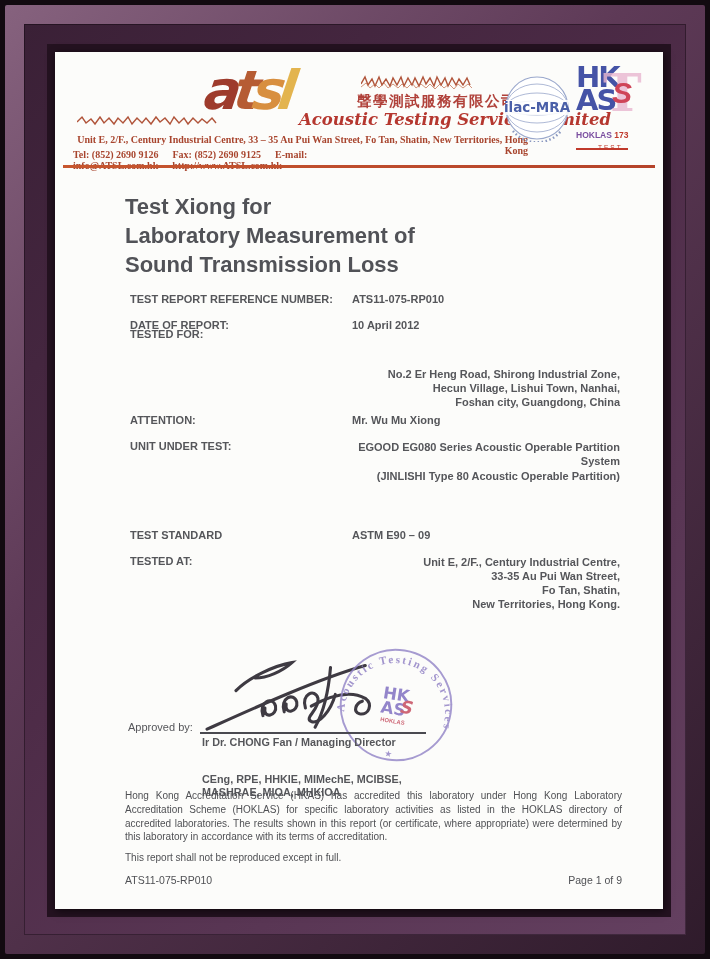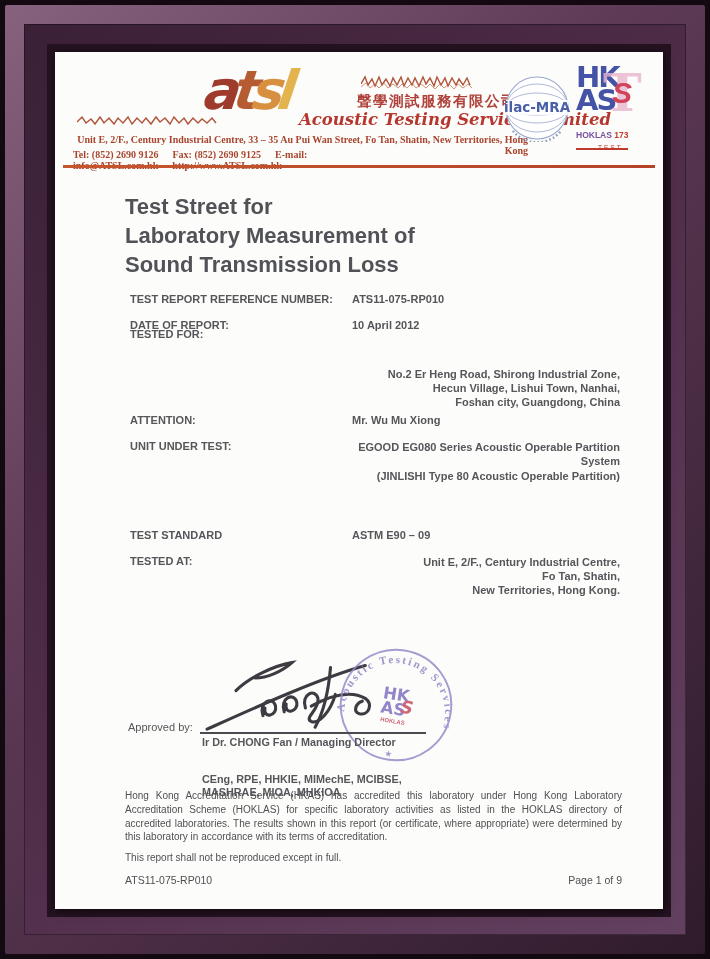--- a/index.html
+++ b/index.html
@@ -109,21 +109,21 @@
     <div class="abs hkas">
       <div class="blk">HK</div>
       <div class="blk">AS</div>
       <span class="t-pink">T</span>
       <span class="s-red">S</span>
       <div class="hoklas"><span>HOKLAS </span><b>173</b></div>
       <div class="hoklas-test">TEST</div>
     </div>
 
     <div class="abs title">
-      <div>Test Street for</div>
+      <div>Test Xiong for</div>
       <div>Laboratory Measurement of</div>
       <div>Sound Transmission Loss</div>
     </div>
 
     <div class="lbl" style="top:241px">TEST REPORT REFERENCE NUMBER:</div>
     <div class="val" style="top:241px">ATS11-075-RP010</div>
 
     <div class="lbl" style="top:267px">DATE OF REPORT:</div>
     <div class="val" style="top:267px">10 April 2012</div>
 
@@ -140,20 +140,21 @@
     <div class="lbl" style="top:388px">UNIT UNDER TEST:</div>
     <div class="val just vline" style="top:388px">EGOOD EG080 Series Acoustic Operable Partition System</div>
     <div class="val just vline" style="top:417px">(JINLISHI Type 80 Acoustic Operable Partition)</div>
 
     <div class="lbl" style="top:477px">TEST STANDARD</div>
     <div class="val" style="top:477px">ASTM E90 – 09</div>
 
     <div class="lbl" style="top:503px">TESTED AT:</div>
     <div class="val vline" style="top:503px">
       <div>Unit E, 2/F., Century Industrial Centre,</div>
+      <div>33-35 Au Pui Wan Street,</div>
       <div>Fo Tan, Shatin,</div>
       <div>New Territories, Hong Kong.</div>
     </div>
 
     <svg class="abs" style="left:145px;top:600px" width="180" height="82" viewBox="0 0 180 85">
       <g fill="none" stroke="#2e2a33" stroke-width="3.2" stroke-linecap="round" opacity=".92">
         <path d="M4,80 C44,62 118,28 168,14"></path>
         <path d="M34,40 C48,26 74,14 92,11 C82,20 66,27 54,27"></path>
         <path d="M62,66 C57,52 72,45 75,56 C77,66 62,70 64,58"></path>
         <path d="M84,62 C79,48 94,41 97,52 C99,62 84,66 86,54"></path>

